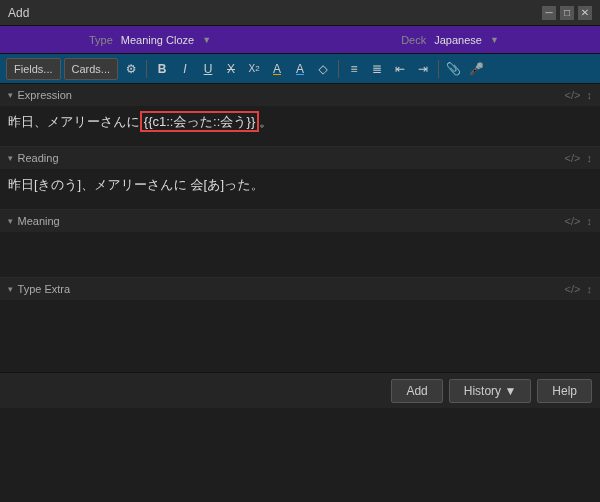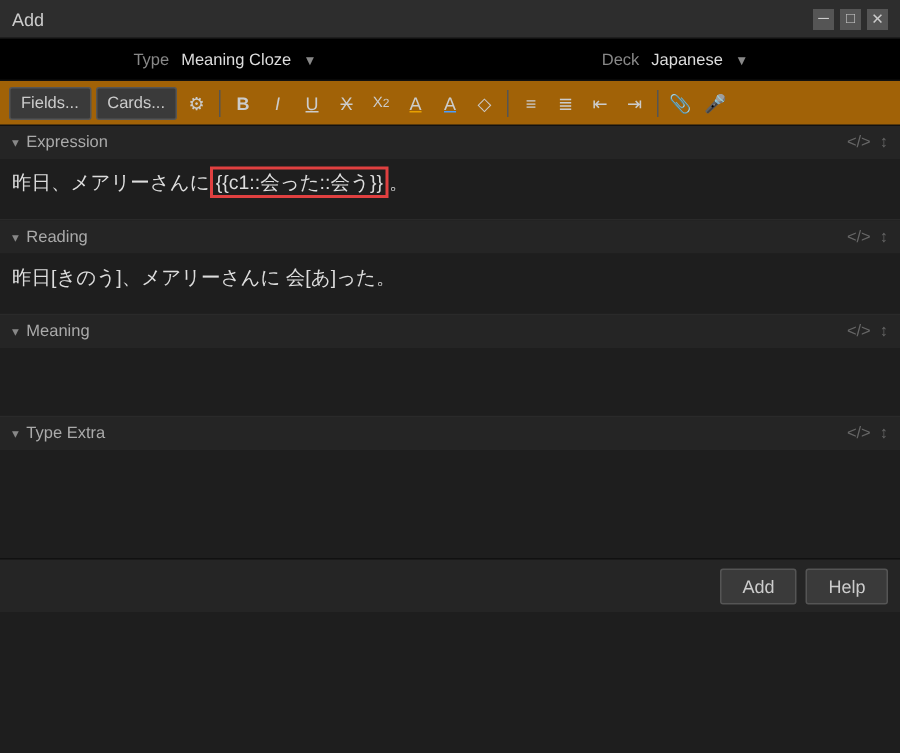--- a/index.html
+++ b/index.html
@@ -40,21 +40,21 @@
       cursor: pointer;
       font-size: 10px;
       color: #ccc;
       display: flex;
       align-items: center;
       justify-content: center;
     }
 
     
     .type-deck-row {
-      background: #000000;
+      background: #4c1d95;
       display: flex;
       height: 28px;
       align-items: flex-end;
       border-bottom: 1px solid #111;
     }
     .type-section, .deck-section {
       flex: 1;
       display: flex;
       align-items: center;
       justify-content: center;
@@ -69,21 +69,21 @@
       color: #ddd;
       font-size: 11px;
     }
     .dropdown-arrow {
       color: #888;
       font-size: 9px;
     }
 
     
     .toolbar {
-      background: #a16207;
+      background: #0c4a6e;
       height: 30px;
       display: flex;
       align-items: center;
       padding: 0 6px;
       gap: 3px;
       border-bottom: 1px solid #111;
     }
     .toolbar-btn {
       background: #3a3a3a;
       border: 1px solid #555;
@@ -384,16 +384,19 @@
       </div>
       <div class="tags-input-area">
         <span class="tag-icon">🏷</span>
       </div>
     </div>
 
   </div>
 
   <div class="bottom-bar">
     <button class="bottom-btn">Add</button>
+    <button class="bottom-btn bottom-btn-history">
+      <span>History ▼</span>
+    </button>
     <button class="bottom-btn">Help</button>
   </div>
 
 </div>
 
 </body></html>

